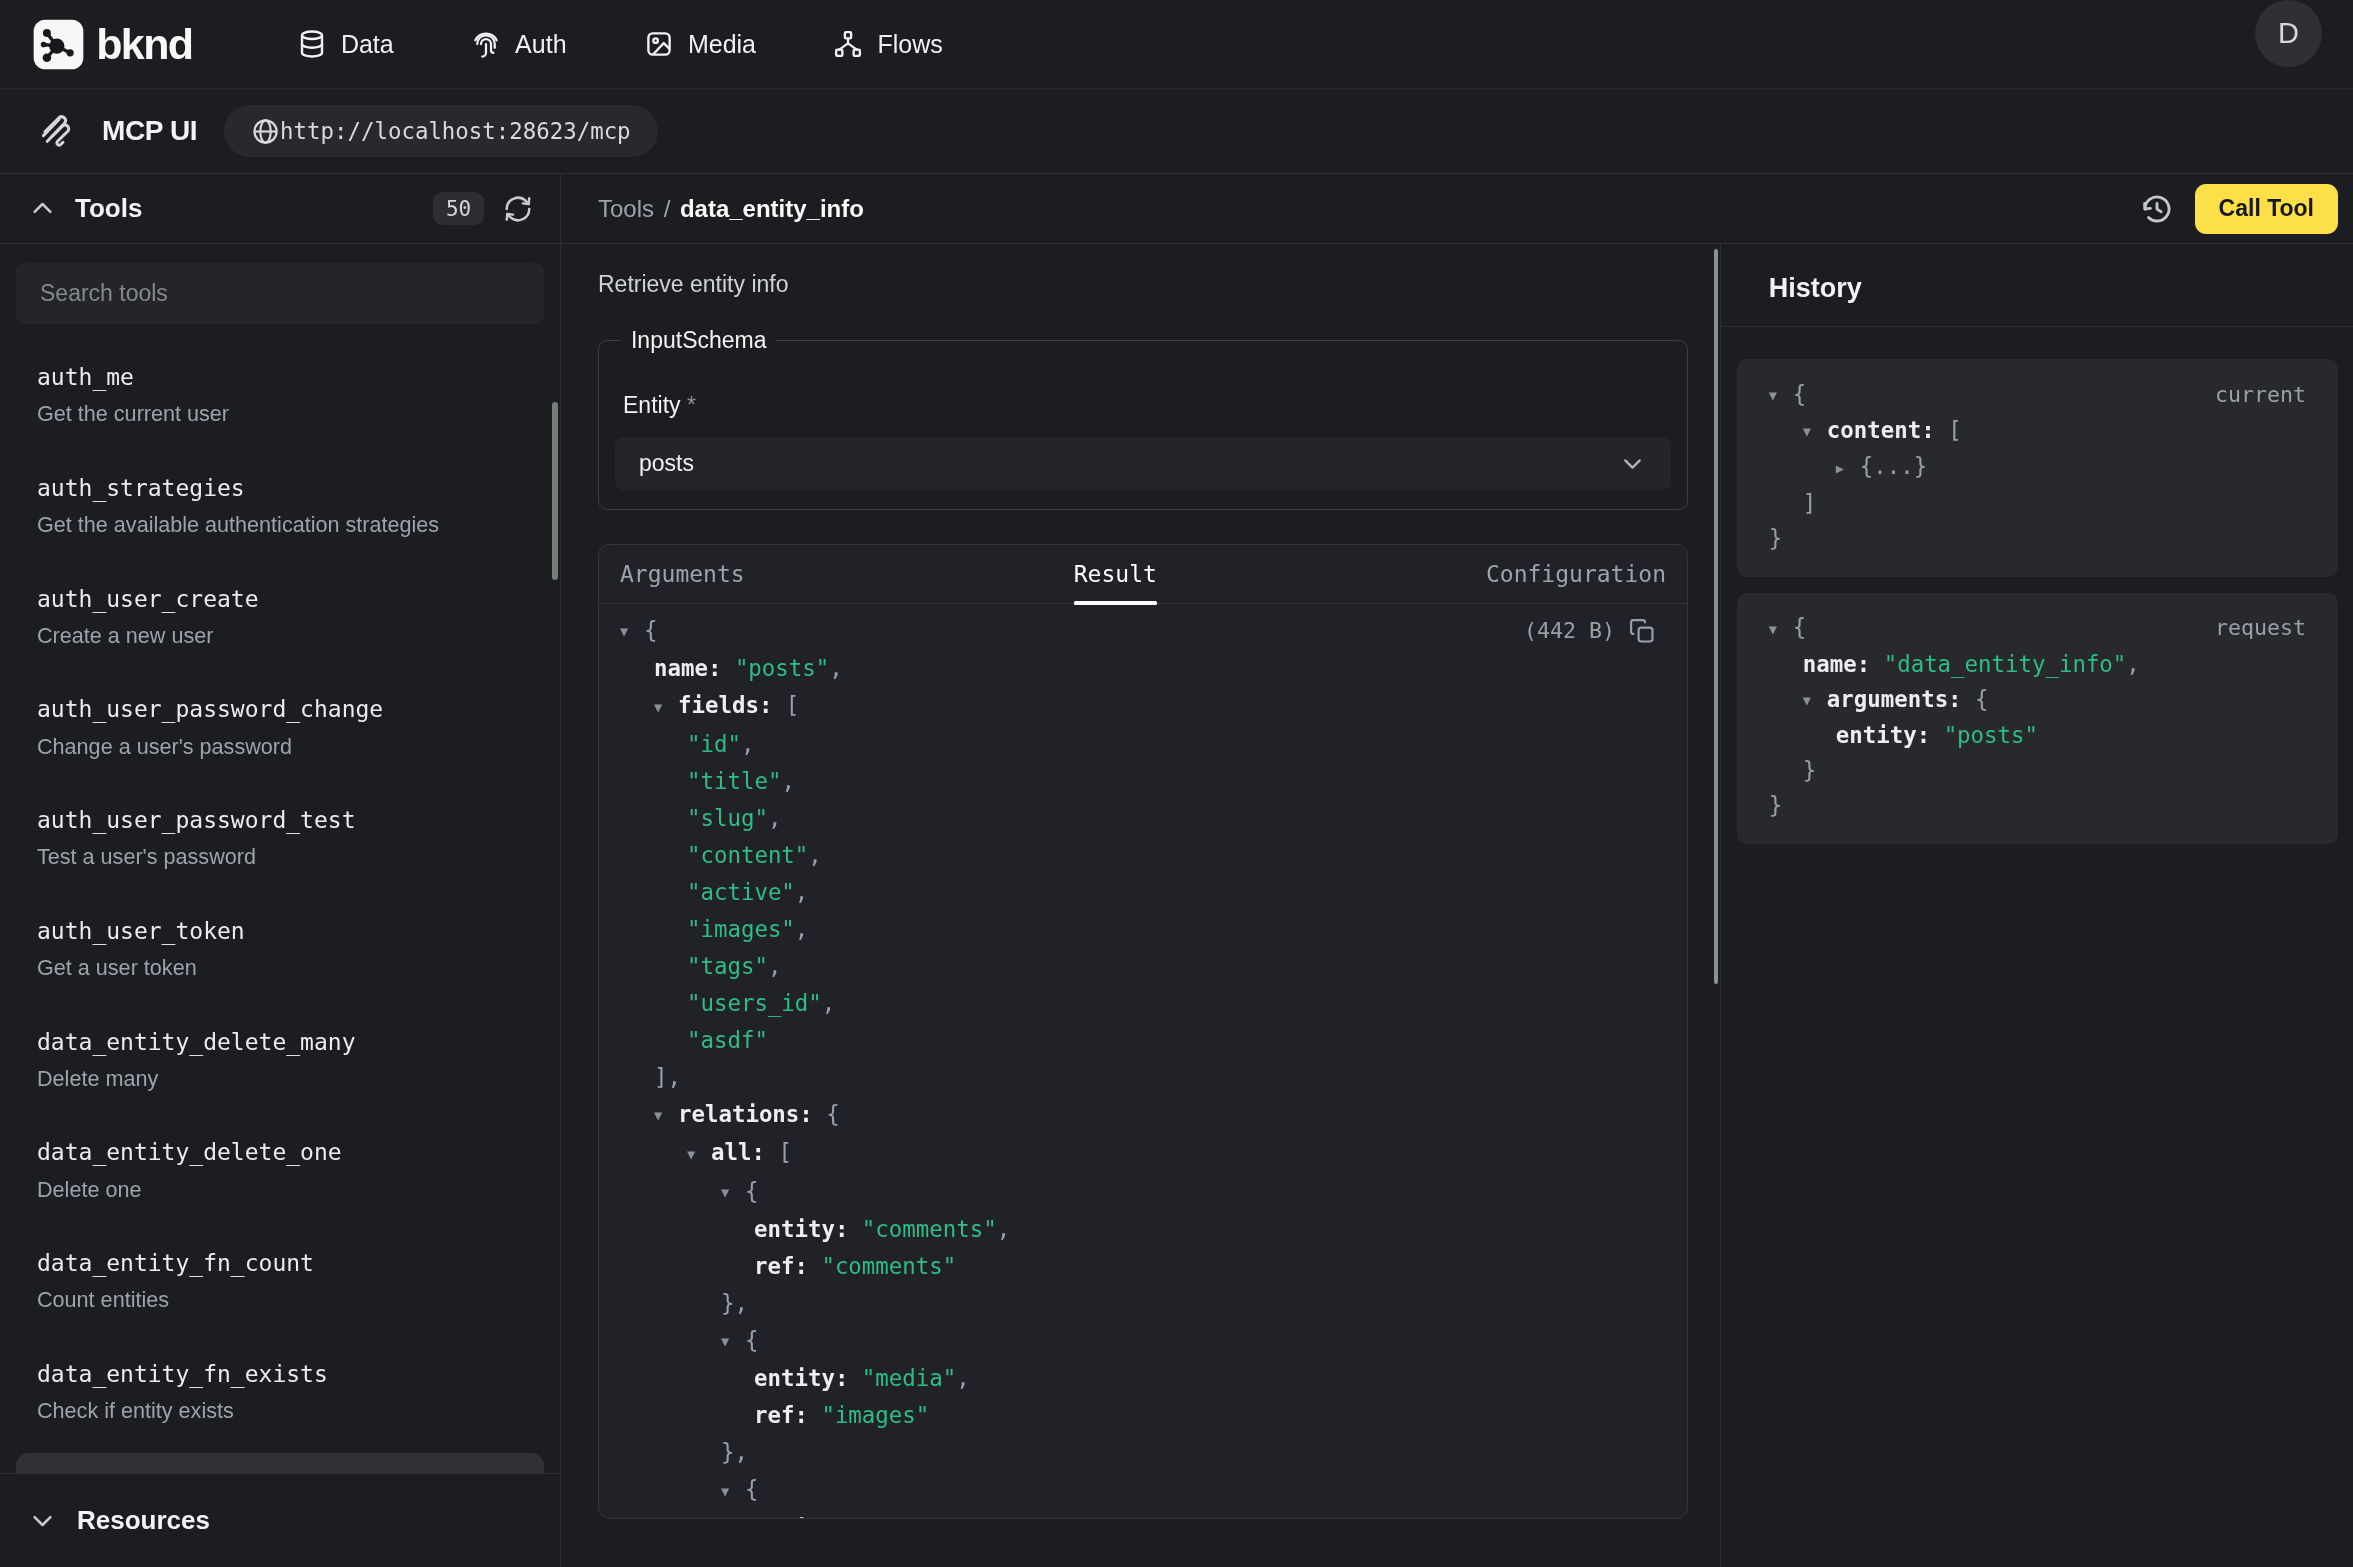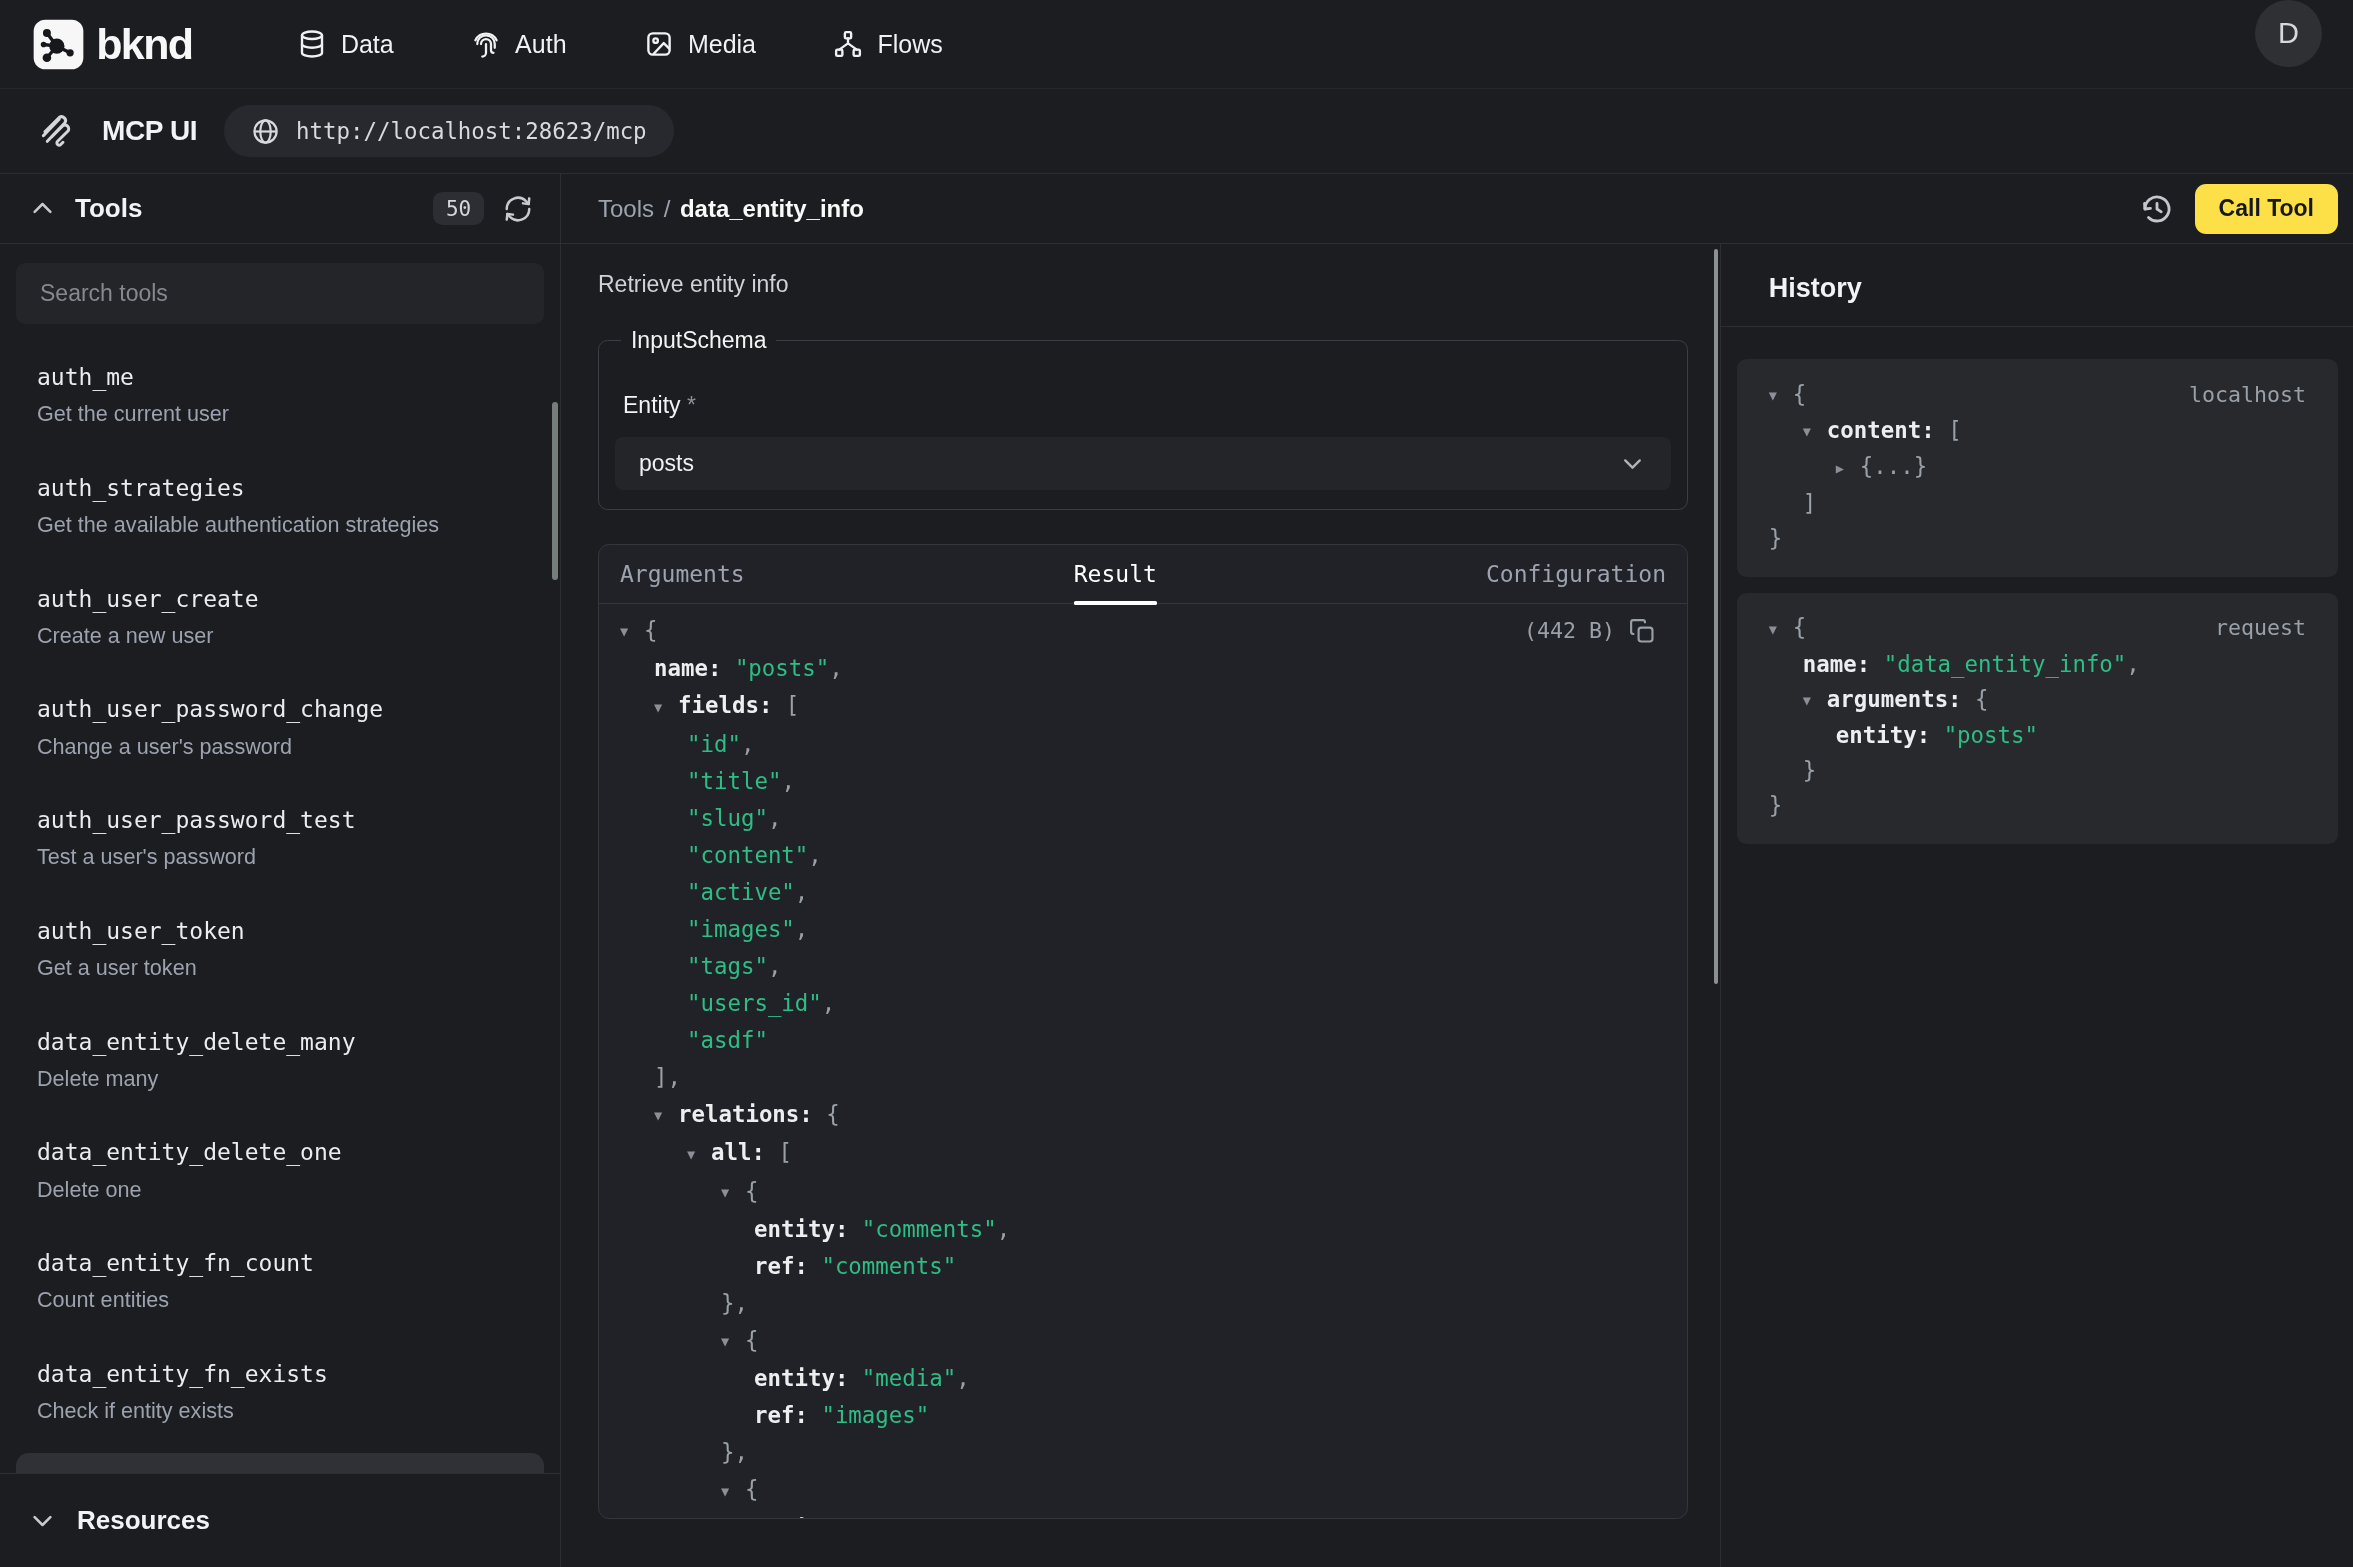--- a/index.html
+++ b/index.html
@@ -20,21 +20,21 @@
   .navitem{ display:flex; align-items:center; gap:14.4px; font-size:25px; color:#f0f1f3; cursor:pointer; }
   .navitem svg{ display:block; }
   .avatar{ margin-left:auto; width:67px; height:67px; border-radius:50%;
     background:#2e3034; color:#d6d8dc; font-size:29px; display:flex;
     align-items:center; justify-content:center; }
 
   
   .mcpbar{ height:85px; display:flex; align-items:center; gap:27px;
     padding:0 37px; border-bottom:0.8px solid #2c2e33; }
   .mcpbar .title{ font-size:28px; font-weight:700; letter-spacing:-0.4px; }
-  .urlpill{ display:flex; align-items:center; gap:16px; background:#28292e;
+  .urlpill{ display:flex; align-items:center; background:#28292e;
     border-radius:798px; padding:11.2px 27px; color:#d8dade; font-size:22.4px; }
 
   
   .bodyrow{ display:flex; height:1393px; }
   .sidebar{ width:561px; flex:none; border-right:0.8px solid #2c2e33;
     display:flex; flex-direction:column; position:relative; }
   .rightcol{ flex:1; display:flex; flex-direction:column; min-width:0; }
 
   
   .sb-header{ height:70px; flex:none; display:flex; align-items:center;
@@ -378,21 +378,21 @@
 
       <div class="histdivider"></div>
 
       <section class="histpane">
         <div class="hist-header">
           <span class="hd">History</span>
         </div>
         <div class="hist-scroll" id="histcards">
             <div class="histcard">
               <div class="jsonview hist-json">
-                <div class="jline" style="padding-left: 0px;"><span class="tk-tri">▼</span><span class="tk-pun">{</span><span class="jright"><span class="jbadge">localhost</span></span></div>
+                <div class="jline" style="padding-left: 0px;"><span class="tk-tri">▼</span><span class="tk-pun">{</span><span class="jright"><span class="jbadge">current</span></span></div>
                 <div class="jline" style="padding-left: 34px;"><span class="tk-tri">▼</span><span class="tk-key">content: </span><span class="tk-pun">[</span></div>
                 <div class="jline" style="padding-left: 67px;"><span class="tk-tri">▶</span><span class="tk-pun">{...}</span></div>
                 <div class="jline" style="padding-left: 34px;"><span class="tk-pun">]</span></div>
                 <div class="jline" style="padding-left: 0px;"><span class="tk-pun">}</span></div>
               </div>
             </div>
             <div class="histcard">
               <div class="jsonview hist-json">
                 <div class="jline" style="padding-left: 0px;"><span class="tk-tri">▼</span><span class="tk-pun">{</span><span class="jright"><span class="jbadge">request</span></span></div>
                 <div class="jline" style="padding-left: 34px;"><span class="tk-key">name: </span><span class="tk-str">"data_entity_info"</span><span class="tk-pun">,</span></div>

